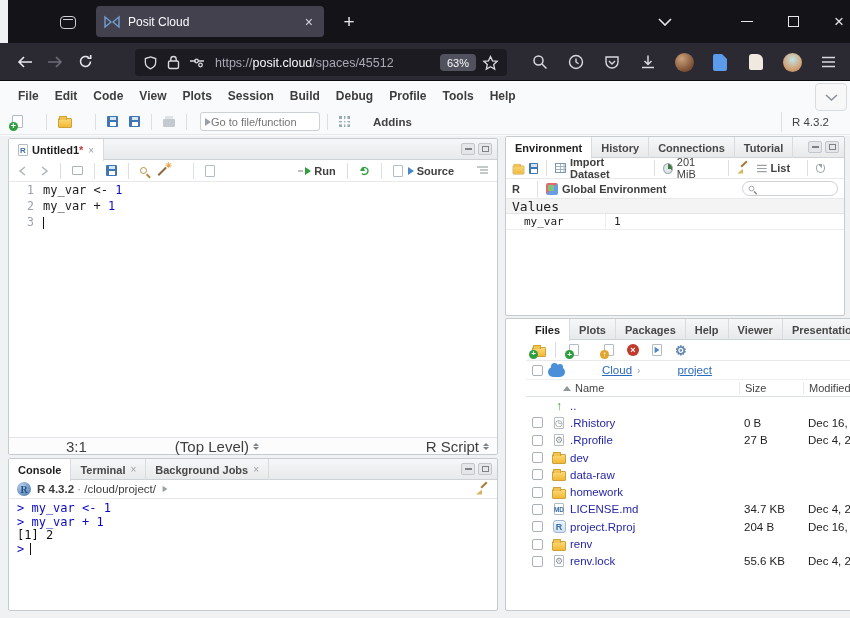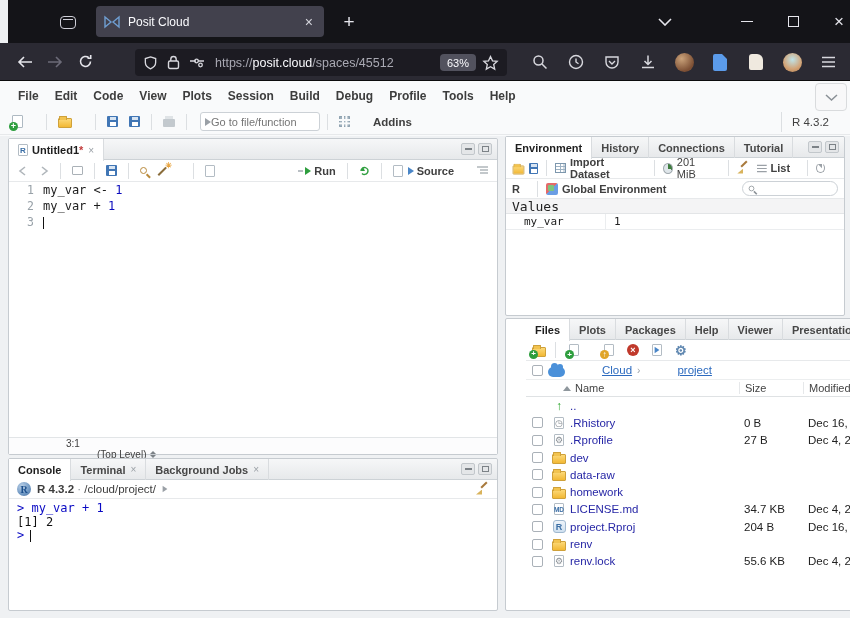--- a/index.html
+++ b/index.html
@@ -117,21 +117,21 @@
   .i-sheet { width:10px; height:12px; background:#fff; border:1px solid #b3bcc4; border-radius:1px; display:flex; align-items:center; justify-content:center; font-size:8px; }
   .i-circle { width:11px; height:11px; border-radius:50%; color:#fff; font-size:9px; font-weight:700; display:flex; align-items:center; justify-content:center; line-height:1; }
 
   
   .editor { position:relative; height:255px; font-family:"DejaVu Sans Mono",monospace; font-size:12px; }
   .ed-line { display:flex; height:16px; line-height:16px; }
   .gutter { width:34px; text-align:right; padding-right:9px; color:#98a1a8; flex:none; font-size:11.5px; }
   .code { white-space:pre; color:#1c1c1c; }
   .tok-lit { color:#0b0bbd; }
   .cursor-bar { display:inline-block; width:1px; height:12px; background:#111; vertical-align:middle; }
-  .src-status { position:absolute; bottom:0; left:0; right:0; height:17px; border-top:1px solid #e2e5e7; display:flex; font-size:10px; color:#404040; background:#fcfcfd;flex-direction:column; }
+  .src-status { position:absolute; bottom:0; left:0; right:0; height:17px; border-top:1px solid #e2e5e7; display:flex; align-items:center; font-size:15px; color:#404040; background:#fcfcfd; }
   .updown { display:inline-flex; flex-direction:column; gap:1px; margin-left:4px; }
   .updown i { width:0; height:0; border-left:3px solid transparent; border-right:3px solid transparent; display:block; }
   .updown .u { border-bottom:3.5px solid #7c8287; }
   .updown .d { border-top:3.5px solid #7c8287; }
 
   
   .console-header { height:19px; display:flex; align-items:center; gap:6px; padding:0 8px; border-bottom:1px solid #e7e9eb; font-size:11.5px; color:#3c3c3c; }
   .console-body { padding:3px 8px; font-family:"DejaVu Sans Mono",monospace; font-size:12px; line-height:13.5px; }
   .cline.input, .cline.prompt { color:#0909c4; }
   .cline.output { color:#111; }
@@ -480,20 +480,21 @@
       </div>
     </div>
     <div class="console-header">
       <span class="i-rlogo">R</span>
       <span><b style="font-weight:700">R 4.3.2</b> <span style="color:#8a9096">·</span> <span>/cloud/project/</span></span>
       <span class="arrow-r grey" style="transform:scale(.8)"></span>
       <span class="spacer"></span>
       <span class="i-broom"></span>
     </div>
     <div class="console-body" id="console-body">
+        <div class="cline input">&gt; my_var &lt;- 1</div>
         <div class="cline input">&gt; my_var + 1</div>
         <div class="cline output">[1] 2</div>
         <div class="cline prompt">&gt;<span class="cursor-bar" style="margin-left: 6px;"></span></div>
       </div>
   </div>
 
   <div class="panel" id="env-panel">
     <div class="tabstrip" id="env-tabs">
       <div class="ptab active">
           <span>Environment</span>

